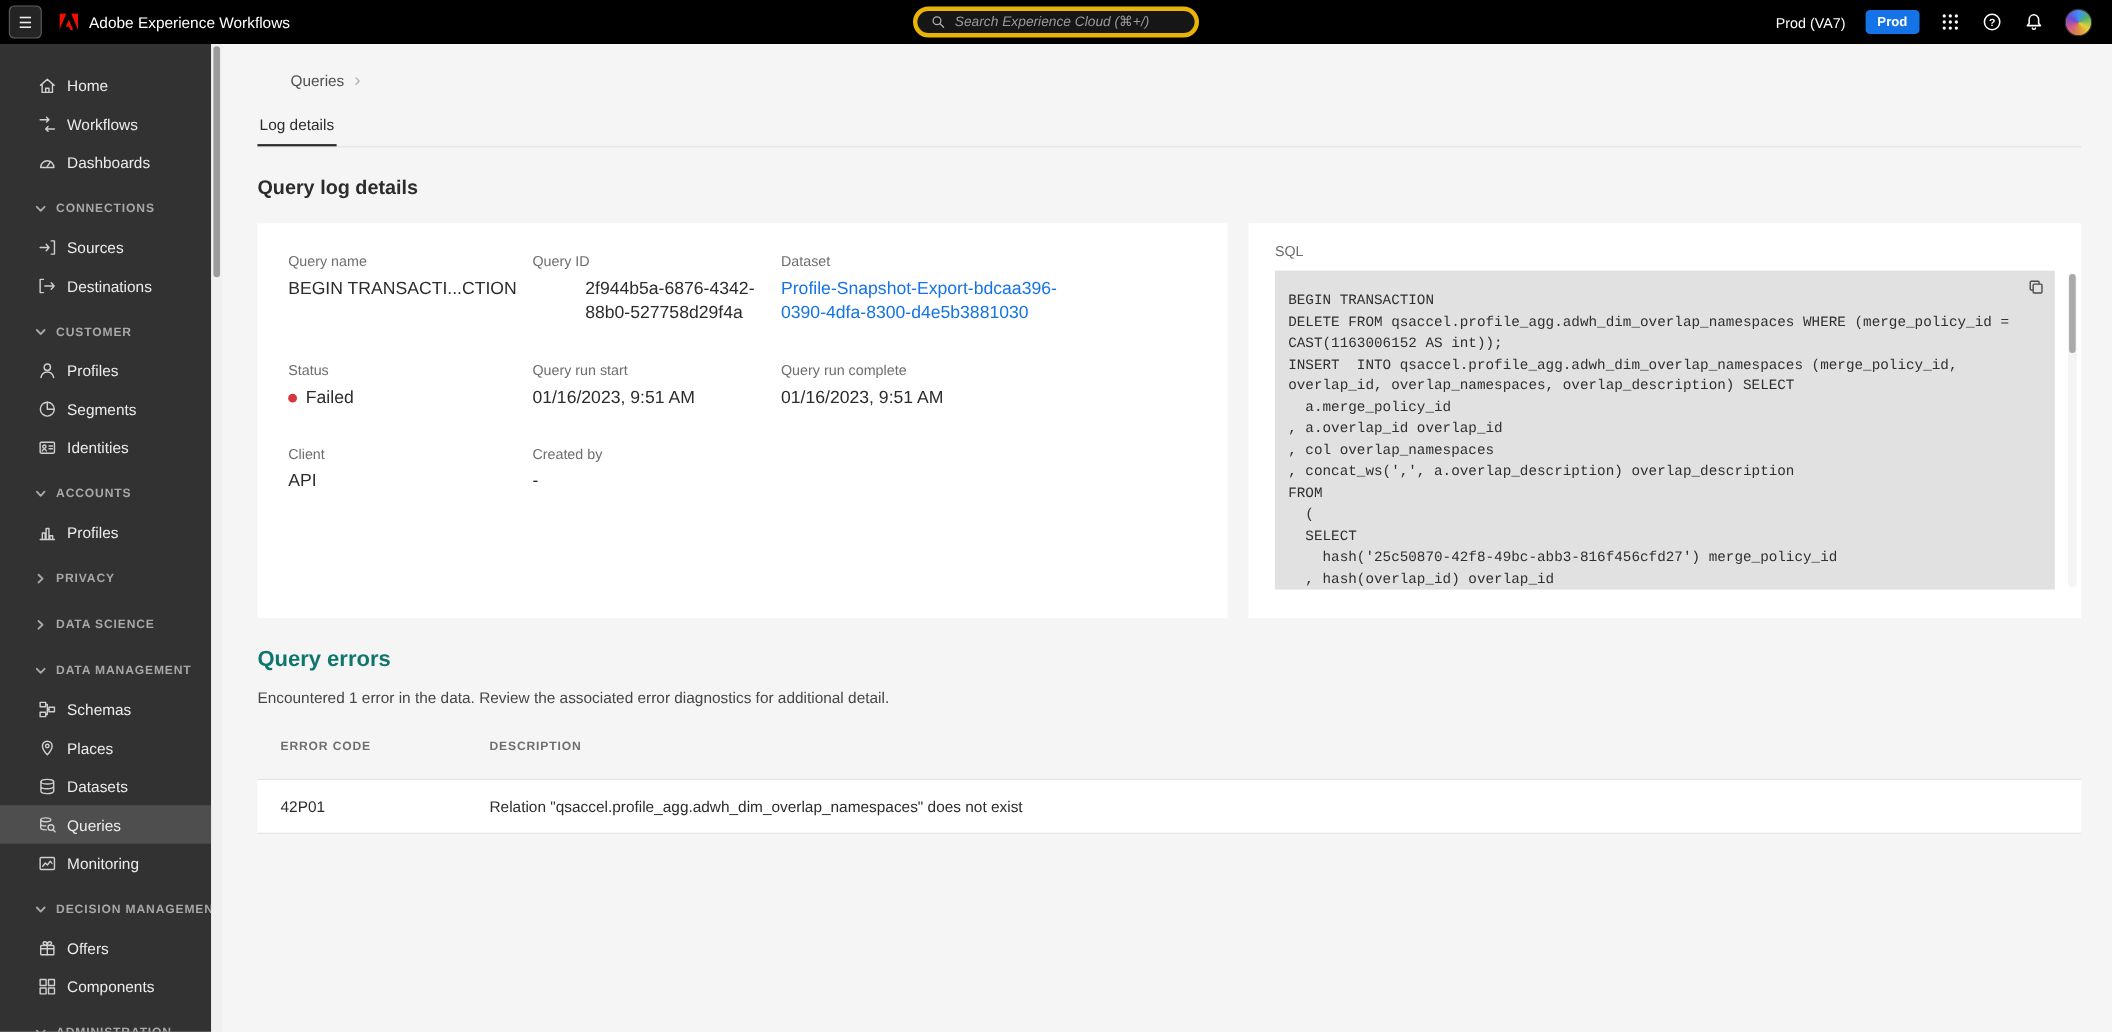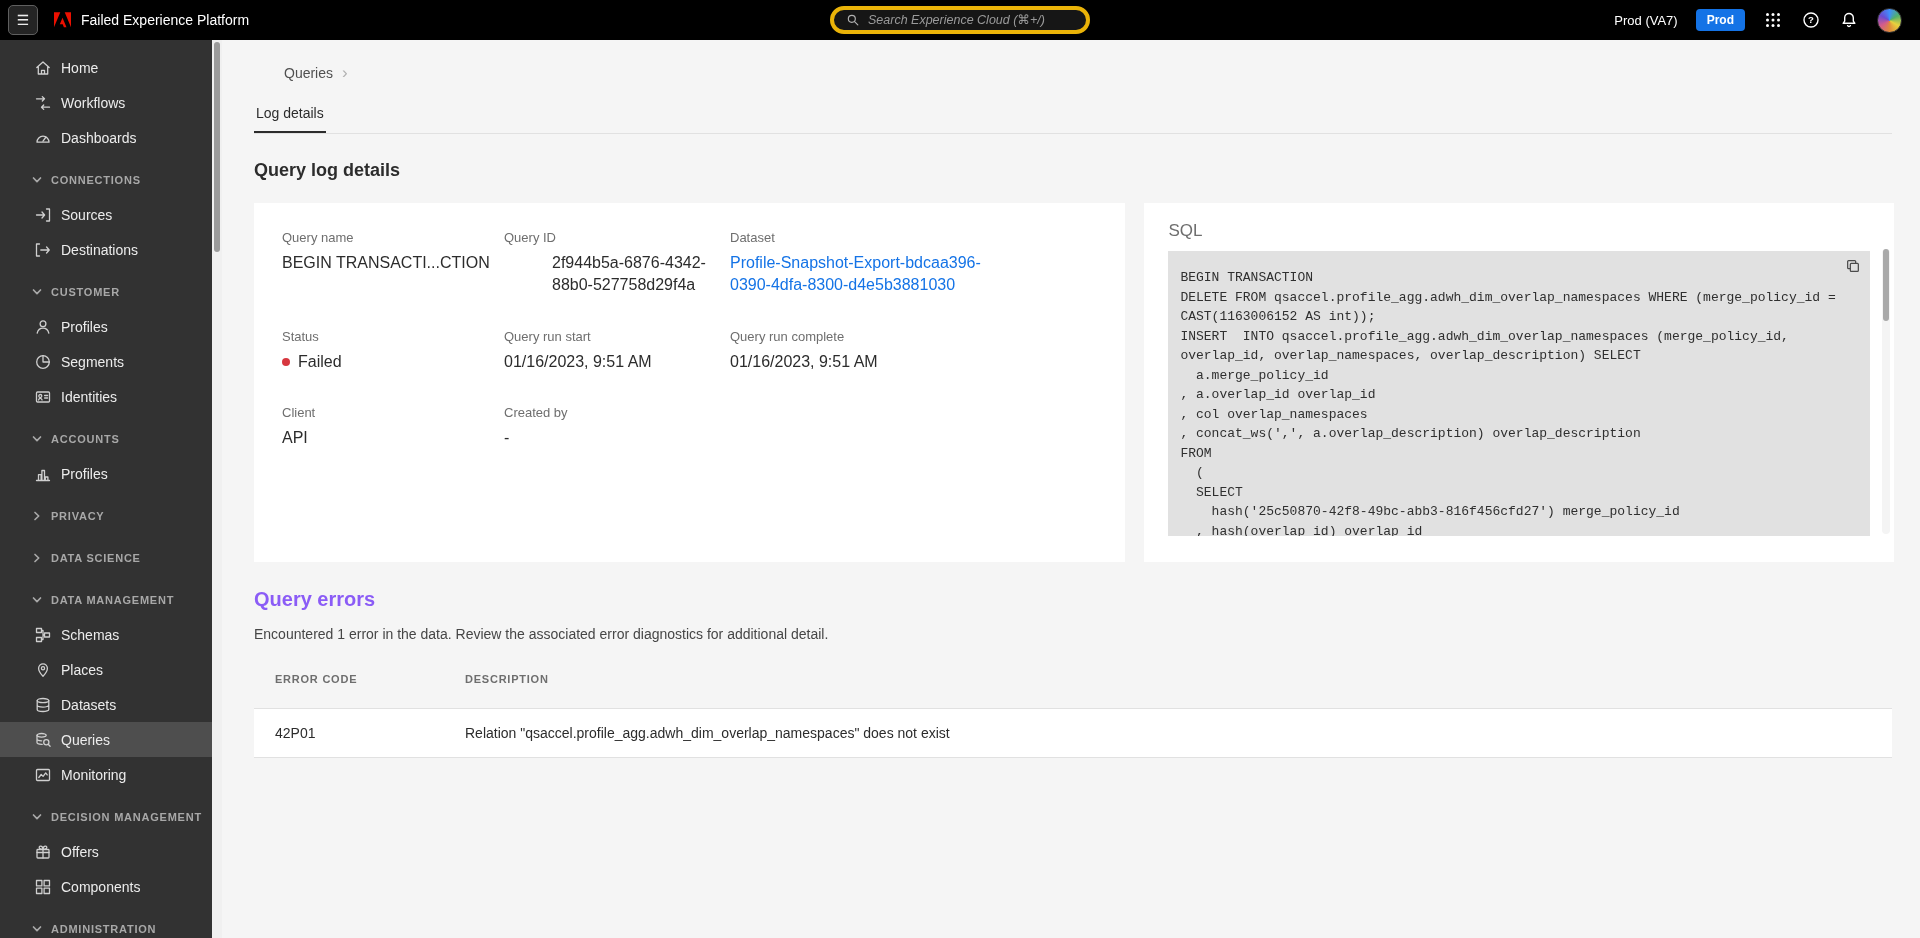--- a/index.html
+++ b/index.html
@@ -29,21 +29,21 @@
              justify-content:center; cursor:pointer; }
   .tb-icon svg { width:18px; height:18px; }
   .avatar { width:25px; height:25px; border-radius:50%; cursor:pointer;
             background:conic-gradient(#3f8efc,#52b06c,#e7d23d,#e08a3c,#d25b8d,#6a4bd2,#3f8efc);
             border:1px solid #333; }
 
   
   .layout { position:absolute; top:40px; bottom:0; left:0; right:0; display:flex; }
 
   
-  .sidebar { width:212px; background:#323232; padding-top:10px; overflow:hidden; flex-shrink:0; }
+  .sidebar { width:192px; background:#323232; padding-top:20px; overflow:hidden; flex-shrink:0; }
   .nav-item { height:35px; display:flex; align-items:center; padding-left:34px; gap:9px;
               font-size:14px; color:#ececec; cursor:pointer; white-space:nowrap; }
   .nav-item svg { width:18px; height:18px; color:#cfcfcf; flex-shrink:0; fill:none;
                   stroke:currentColor; stroke-width:1.3; stroke-linecap:round; stroke-linejoin:round; }
   .nav-item.active { background:#4e4e4e; }
   .nav-header { height:35px; margin-top:7px; display:flex; align-items:center; padding-left:32px;
                 gap:9px; font-size:11px; font-weight:700; letter-spacing:.07em; color:#a8a8a8;
                 cursor:pointer; white-space:nowrap; }
   .nav-header svg { width:10px; height:10px; flex-shrink:0; fill:none; stroke:currentColor;
                     stroke-width:1.7; stroke-linecap:round; stroke-linejoin:round; }
@@ -69,55 +69,55 @@
   .fields-grid { display:grid; grid-template-columns:222px 226px 1fr; row-gap:32px; }
   .field-label { font-size:13px; color:#6e6e6e; margin-bottom:7px; }
   .field-value { font-size:16px; color:#2c2c2c; line-height:1.4; }
   a.field-value.link { color:#1473e6; text-decoration:none; display:block; max-width:258px;
                        cursor:pointer; }
   .status { display:flex; align-items:center; gap:8px; }
   .status-dot { width:8px; height:8px; border-radius:50%; background:#d7373f; flex-shrink:0; }
   .qid { max-width:186px;margin-left:48px; }
 
   .card.sql { flex:1; padding:18px 24px 26px; display:flex; flex-direction:column; position:relative; }
-  .sql-label { font-size:17px; color:#6e6e6e; }
+  .sql-label { font-size:13px; color:#6e6e6e; }
   .sql-block { margin-top:10px; background:#e1e1e1; flex:1; position:relative; overflow:hidden;
                padding:17px 34px 8px 12px; }
   .sql-code { font-family:"Liberation Mono","DejaVu Sans Mono",monospace; font-size:13px;
               line-height:19.5px; color:#2f2f2f; white-space:pre; }
   .copy-btn { position:absolute; top:6px; right:7px; width:20px; height:20px; color:#4b4b4b;
               cursor:pointer; background:transparent; border:none; }
   .copy-btn svg { width:16px; height:16px; fill:none; stroke:currentColor; stroke-width:1.4;
                   stroke-linejoin:round; }
   .sql-scrollbar { position:absolute; right:4px; top:46px; bottom:28px; width:8px;
                    background:#f4f4f4; border-radius:4px; }
   .sql-scrollbar .thumb { position:absolute; top:0; left:1px; width:6px; height:72px;
                           border-radius:3px; background:#a9a9a9; cursor:pointer; }
 
-  h2.section-title { margin-top:26px; font-size:20px; font-weight:700; color:#8b5cf6; }
+  h2.section-title { margin-top:26px; font-size:20px; font-weight:700; color:#0f766e; }
   .summary { margin-top:15px; font-size:14px; color:#464646; }
   .error-table { margin-top:22px; width:100%; border-collapse:collapse; table-layout:fixed; }
   .error-table th { text-align:left; font-size:11px; letter-spacing:.07em; color:#6e6e6e;
                     font-weight:700; padding:9px 0 23px 21px; border-bottom:1px solid #e1e1e1; }
   .error-table th.col-code { width:190px; }
   .error-table td { background:#fff; font-size:14px; color:#2c2c2c; padding:16px 0 16px 21px;
                     border-bottom:1px solid #e1e1e1; }
 </style>
 </head>
 <body>
 
 <header class="topbar">
   <div class="hamburger">
     <span>☰</span>
   </div>
   <div class="brand">
     <svg width="17" height="16" viewBox="0 0 24 22">
       <path fill="#eb1000" d="M8.9 0H0v21.2L8.9 0zM15.1 0H24v21.2L15.1 0zM12 7.8l5.66 13.4h-3.7l-1.69-4.23H8.2L12 7.8z"></path>
     </svg>
-    <span class="app-title">Failed Experience Platform</span>
+    <span class="app-title">Adobe Experience Workflows</span>
   </div>
 
   <div class="search-wrap">
     <svg viewBox="0 0 18 18" fill="none" stroke="currentColor" stroke-width="1.5" stroke-linecap="round">
       <circle cx="7.5" cy="7.5" r="4.5"></circle>
         <path d="m11 11 4.2 4.2"></path>
     </svg>
     <input class="search-input" placeholder="Search Experience Cloud (⌘+/)" style="">
   </div>
 

